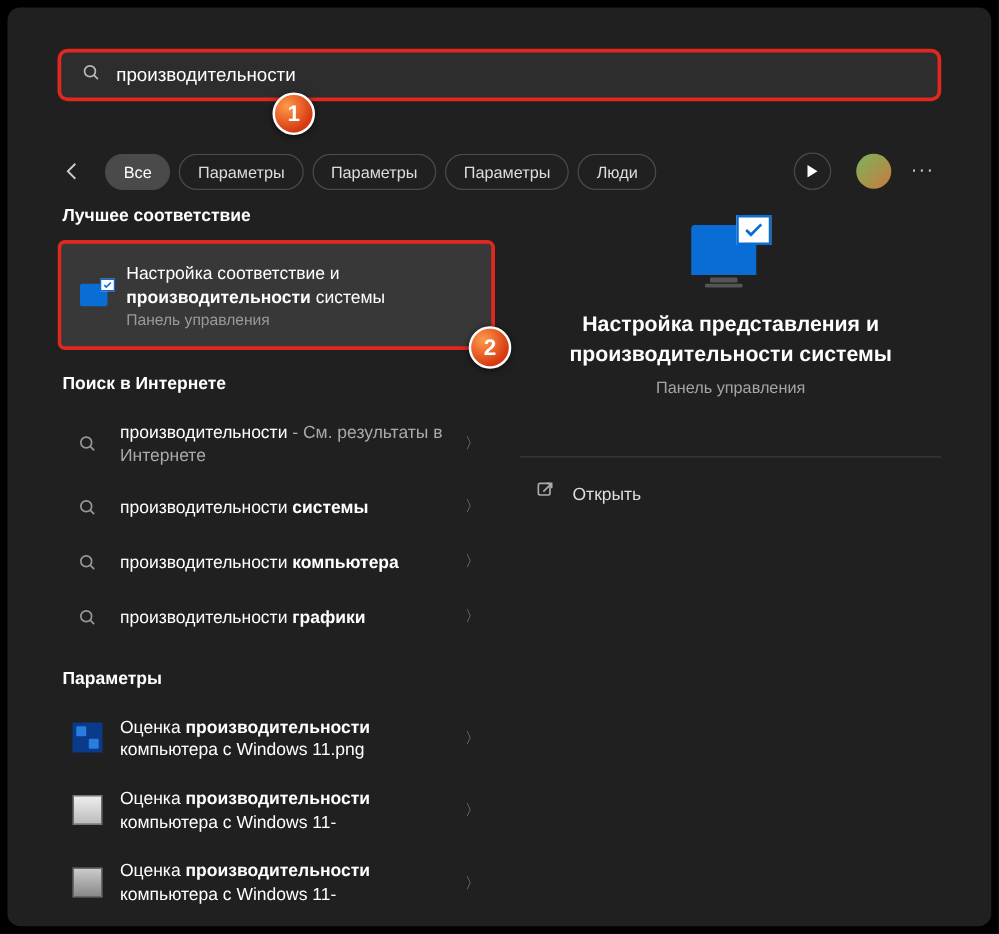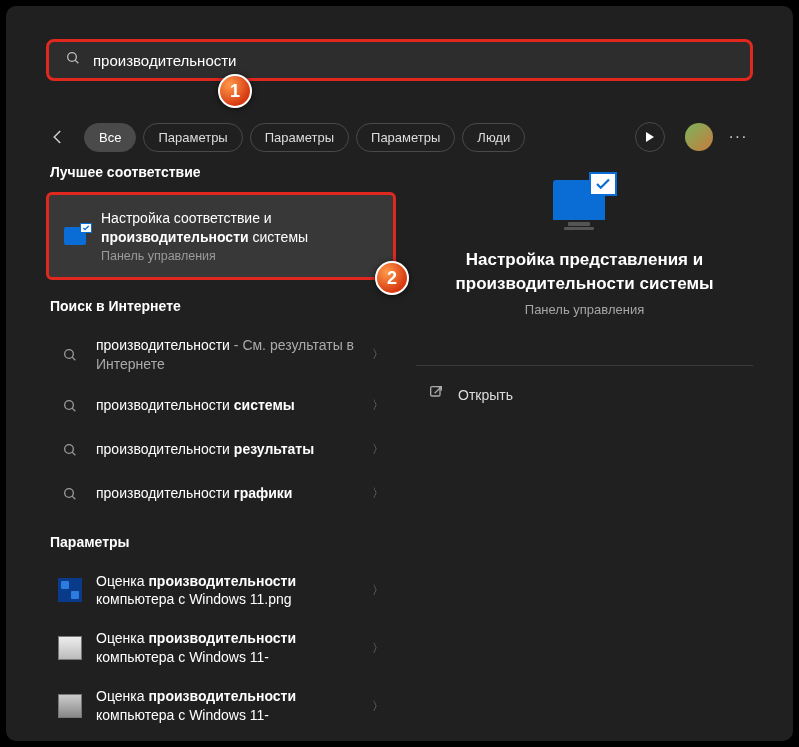--- a/index.html
+++ b/index.html
@@ -372,21 +372,21 @@
         </div>
 
         <div class="result">
           <div class="result-icon">
               <svg width="16" height="16" viewBox="0 0 24 24" fill="none" stroke="#999" stroke-width="2">
                 <circle cx="10.5" cy="10.5" r="6.5"></circle>
                 <line x1="20" y1="20" x2="15.2" y2="15.2"></line>
               </svg>
             </div>
           <div class="result-body">
-              <div class="result-title"><span>производительности </span><b>результаты</b></div>
+              <div class="result-title"><span>производительности </span><b>компьютера</b></div>
             </div>
           <span class="result-chevron">〉</span>
         </div>
 
         <div class="result">
           <div class="result-icon">
               <svg width="16" height="16" viewBox="0 0 24 24" fill="none" stroke="#999" stroke-width="2">
                 <circle cx="10.5" cy="10.5" r="6.5"></circle>
                 <line x1="20" y1="20" x2="15.2" y2="15.2"></line>
               </svg>

